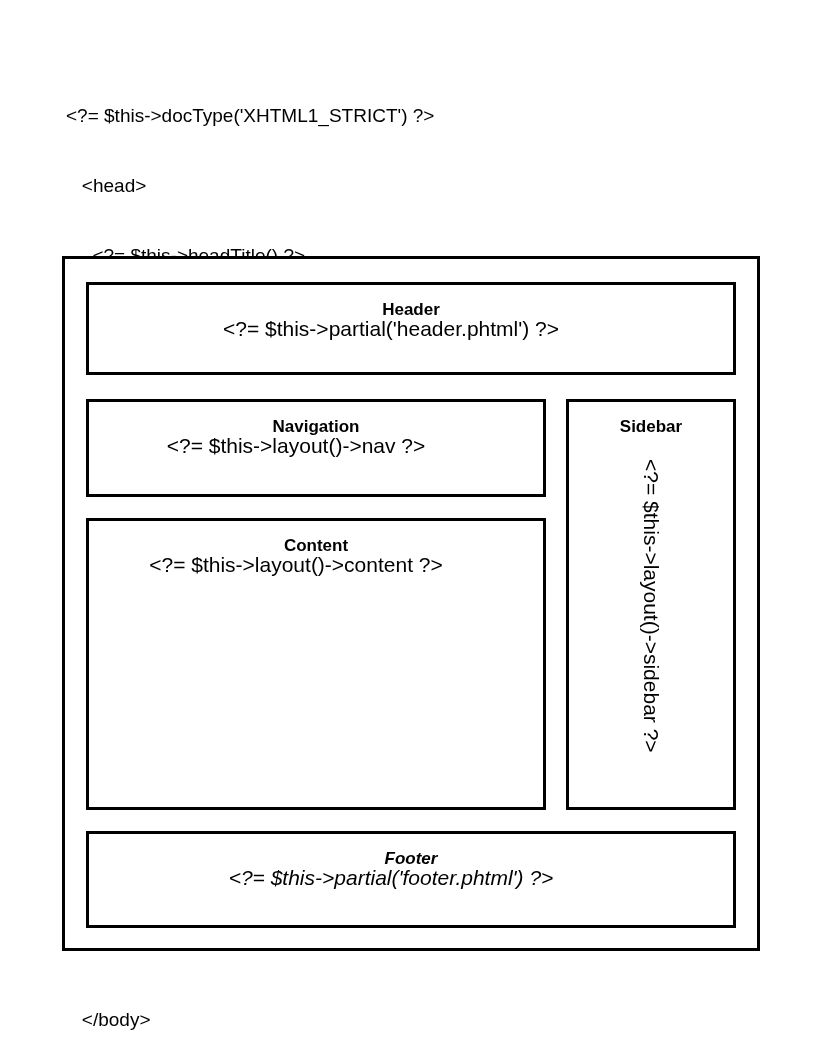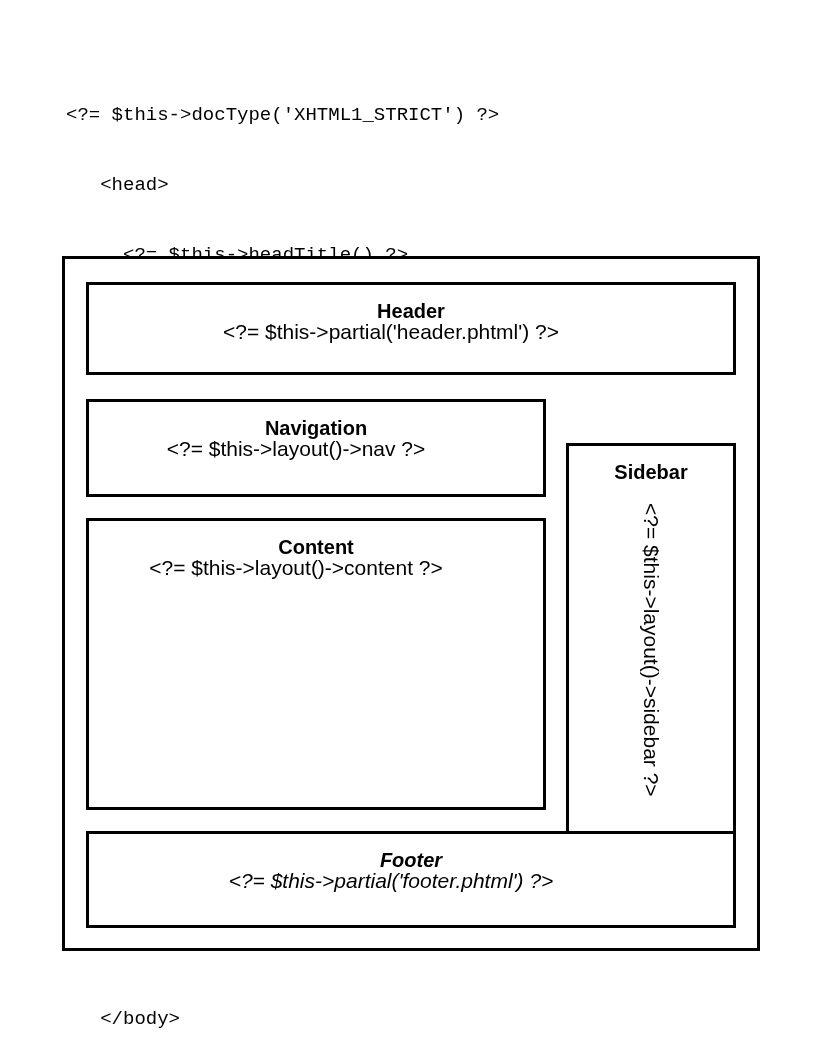--- a/index.html
+++ b/index.html
@@ -21,21 +21,21 @@
     position: absolute;
     left: 66px;
     font-family: "Liberation Sans", sans-serif;
     font-size: 19px;
     line-height: 23.2px;
     white-space: pre;
     color: #000;
   }
   #code-top  { top: 58px; }
   #code-bottom { top: 962px; }
-  .code-line { white-space: pre; font-family: Liberation Mono, monospace; }
+  .code-line { white-space: pre; }
 
   
   #layout-container {
     position: absolute;
     left: 62px;
     top: 256px;
     width: 698px;
     height: 695px;
     border: 3px solid #000000;
     box-sizing: border-box;
@@ -45,21 +45,21 @@
   
   .region {
     position: absolute;
     border: 3px solid #000000;
     box-sizing: border-box;
     background: #ffffff;
     overflow: hidden;
   }
   .region-title {
     text-align: center;
-    font-size: 20px;
+    font-size: 17px;
     font-weight: bold;
     line-height: 1;
     margin-top: 16px;
     letter-spacing: 0px;
   }
   .region-code {
     text-align: center;
     font-size: 21px;
     line-height: 1;
     white-space: pre;
@@ -71,21 +71,21 @@
   #region-header {
     left: 21px;  top: 23px;  width: 650px; height: 93px;
   }
   #region-nav {
     left: 21px;  top: 140px; width: 460px; height: 98px;
   }
   #region-content {
     left: 21px;  top: 259px; width: 460px; height: 292px;
   }
   #region-sidebar {
-    left: 501px; top: 140px; width: 170px; height: 411px; margin-top: 44px;
+    left: 501px; top: 140px; width: 170px; height: 411px;
   }
   #region-footer {
     left: 21px;  top: 572px; width: 650px; height: 97px; font-style: italic;
   }
   .rot-wrap {
     position: absolute;
     left: 0;
     right: 0;
     top: 57px;
     bottom: 0;

